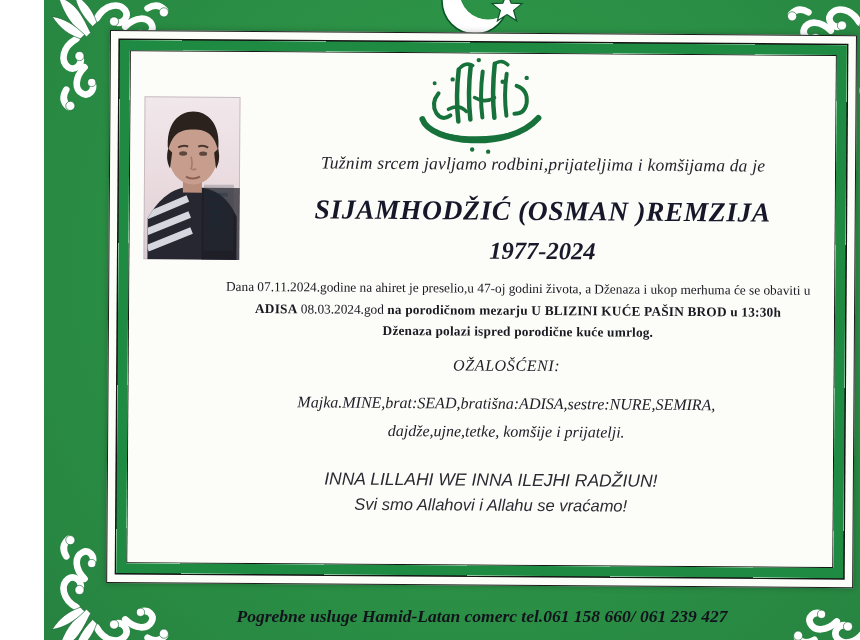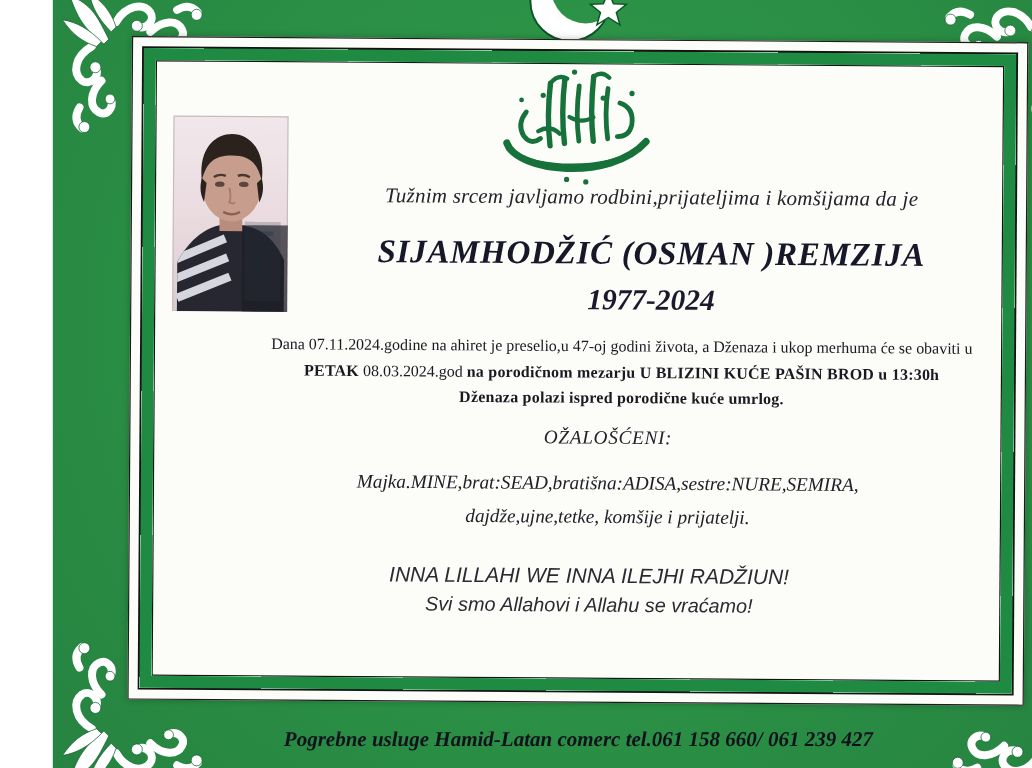--- a/index.html
+++ b/index.html
@@ -171,21 +171,21 @@
       </svg>
 
       <div class="announce">Tužnim srcem javljamo rodbini,prijateljima i komšijama da je</div>
 
       <div class="name">SIJAMHODŽIĆ (OSMAN )REMZIJA</div>
 
       <div class="years">1977-2024</div>
 
       <div class="details">
         <div>Dana 07.11.2024.godine na ahiret je preselio,u 47-oj godini  života, a Dženaza i ukop  merhuma će se obaviti u</div>
-        <div><b>PETAK</b><span> 08.03.2024.god </span><b>na porodičnom  mezarju U BLIZINI KUĆE PAŠIN BROD u 13:30h</b></div>
+        <div><b>ADISA</b><span> 08.03.2024.god </span><b>na porodičnom  mezarju U BLIZINI KUĆE PAŠIN BROD u 13:30h</b></div>
         <div><b>Dženaza polazi ispred porodične kuće umrlog.</b></div>
       </div>
 
       <div class="mourn-head">OŽALOŠĆENI:</div>
 
       <div class="mourners">
         <div>Majka.MINE,brat:SEAD,bratišna:ADISA,sestre:NURE,SEMIRA,</div>
         <div>dajdže,ujne,tetke, komšije i prijatelji.</div>
       </div>
 

